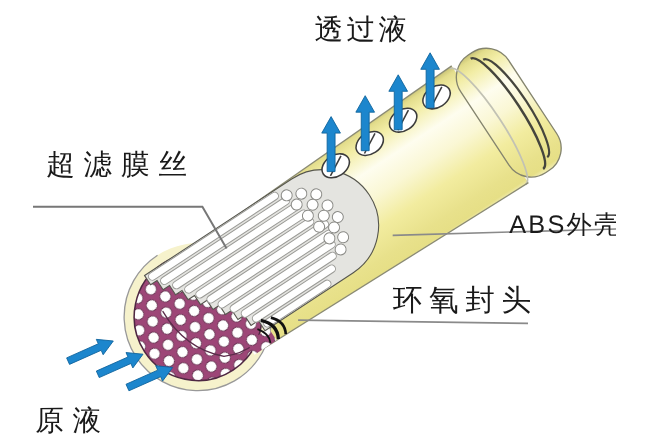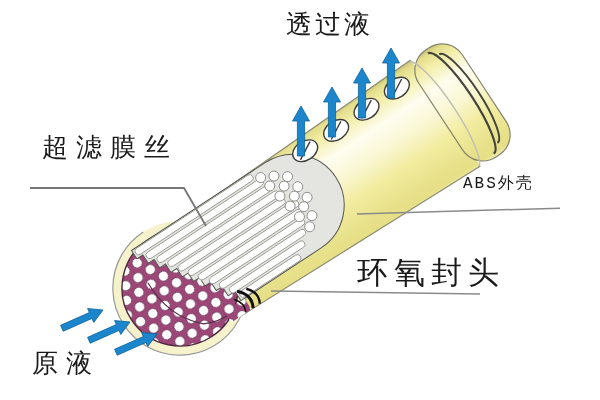--- a/index.html
+++ b/index.html
@@ -1,24 +1,24 @@
 <!DOCTYPE html>
 <html><head>
 <meta charset="utf-8">
 <style>
   html,body{margin:0;padding:0;background:#fff;}
   #stage{position:relative;width:560px;height:400px;overflow:hidden;background:#fff;
-         font-family:Liberation Mono, monospace;text-align:center;}
+         font-family:Liberation Sans, sans-serif;text-align:center;}
   #scene{position:absolute;left:0;top:0;}
   .lbl{position:absolute;color:#1a1a1a;white-space:nowrap;line-height:1.05;}
   .lbl-permeate{left:286px;top:13px;font-size:26px;letter-spacing:3px;}
   .lbl-fibers  {left:42px;top:136px;font-size:26px;letter-spacing:8px;}
-  .lbl-abs     {left:463px;top:176px;font-size:16px;letter-spacing:2px;}
-  .lbl-epoxy   {left:357px;top:259px;font-size:31px;letter-spacing:6px;}
-  .lbl-feed    {left:32px;top:352px;font-size:26px;letter-spacing:8px;}
+  .lbl-abs     {left:463px;top:192px;font-size:23px;letter-spacing:2px;}
+  .lbl-epoxy   {left:357px;top:259px;font-size:27px;letter-spacing:6px;}
+  .lbl-feed    {left:32px;top:369px;font-size:26px;letter-spacing:8px;}
 </style>
 </head>
 <body>
 
 <div id="stage">
 
   <svg id="scene" width="600" height="400" viewBox="0 0 600 400">
     <defs>
       <linearGradient id="bodyGrad" gradientUnits="userSpaceOnUse" x1="0" y1="-64" x2="0" y2="63">
         <stop offset="0" stop-color="#C8C276"></stop>

